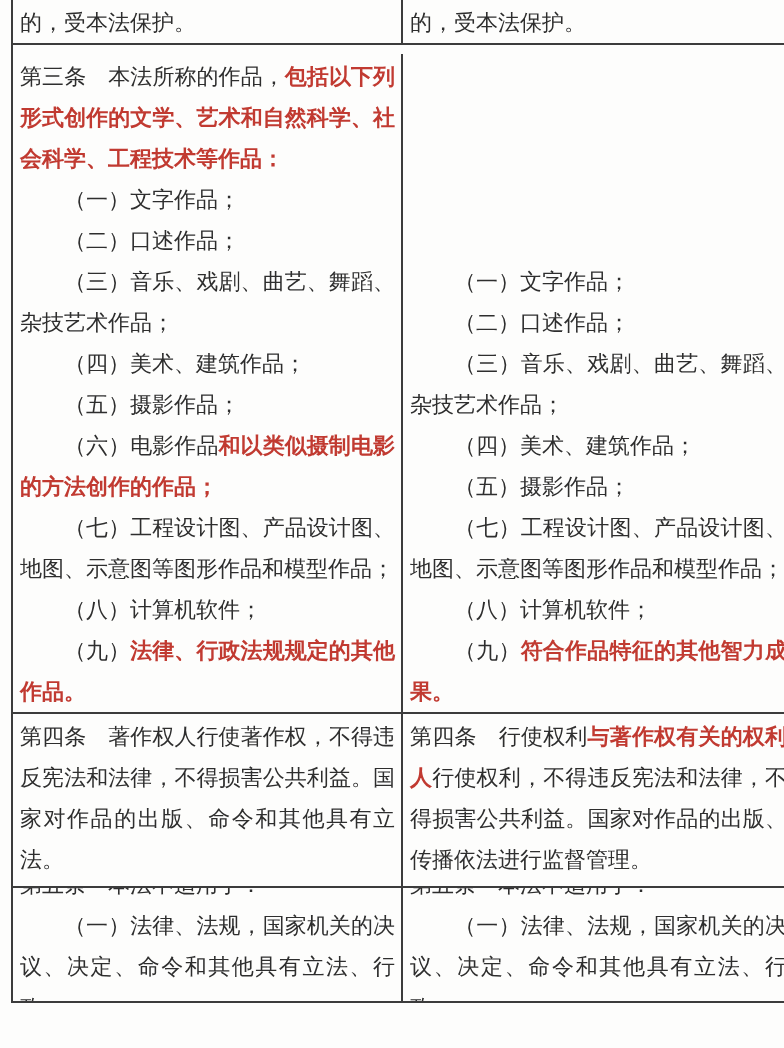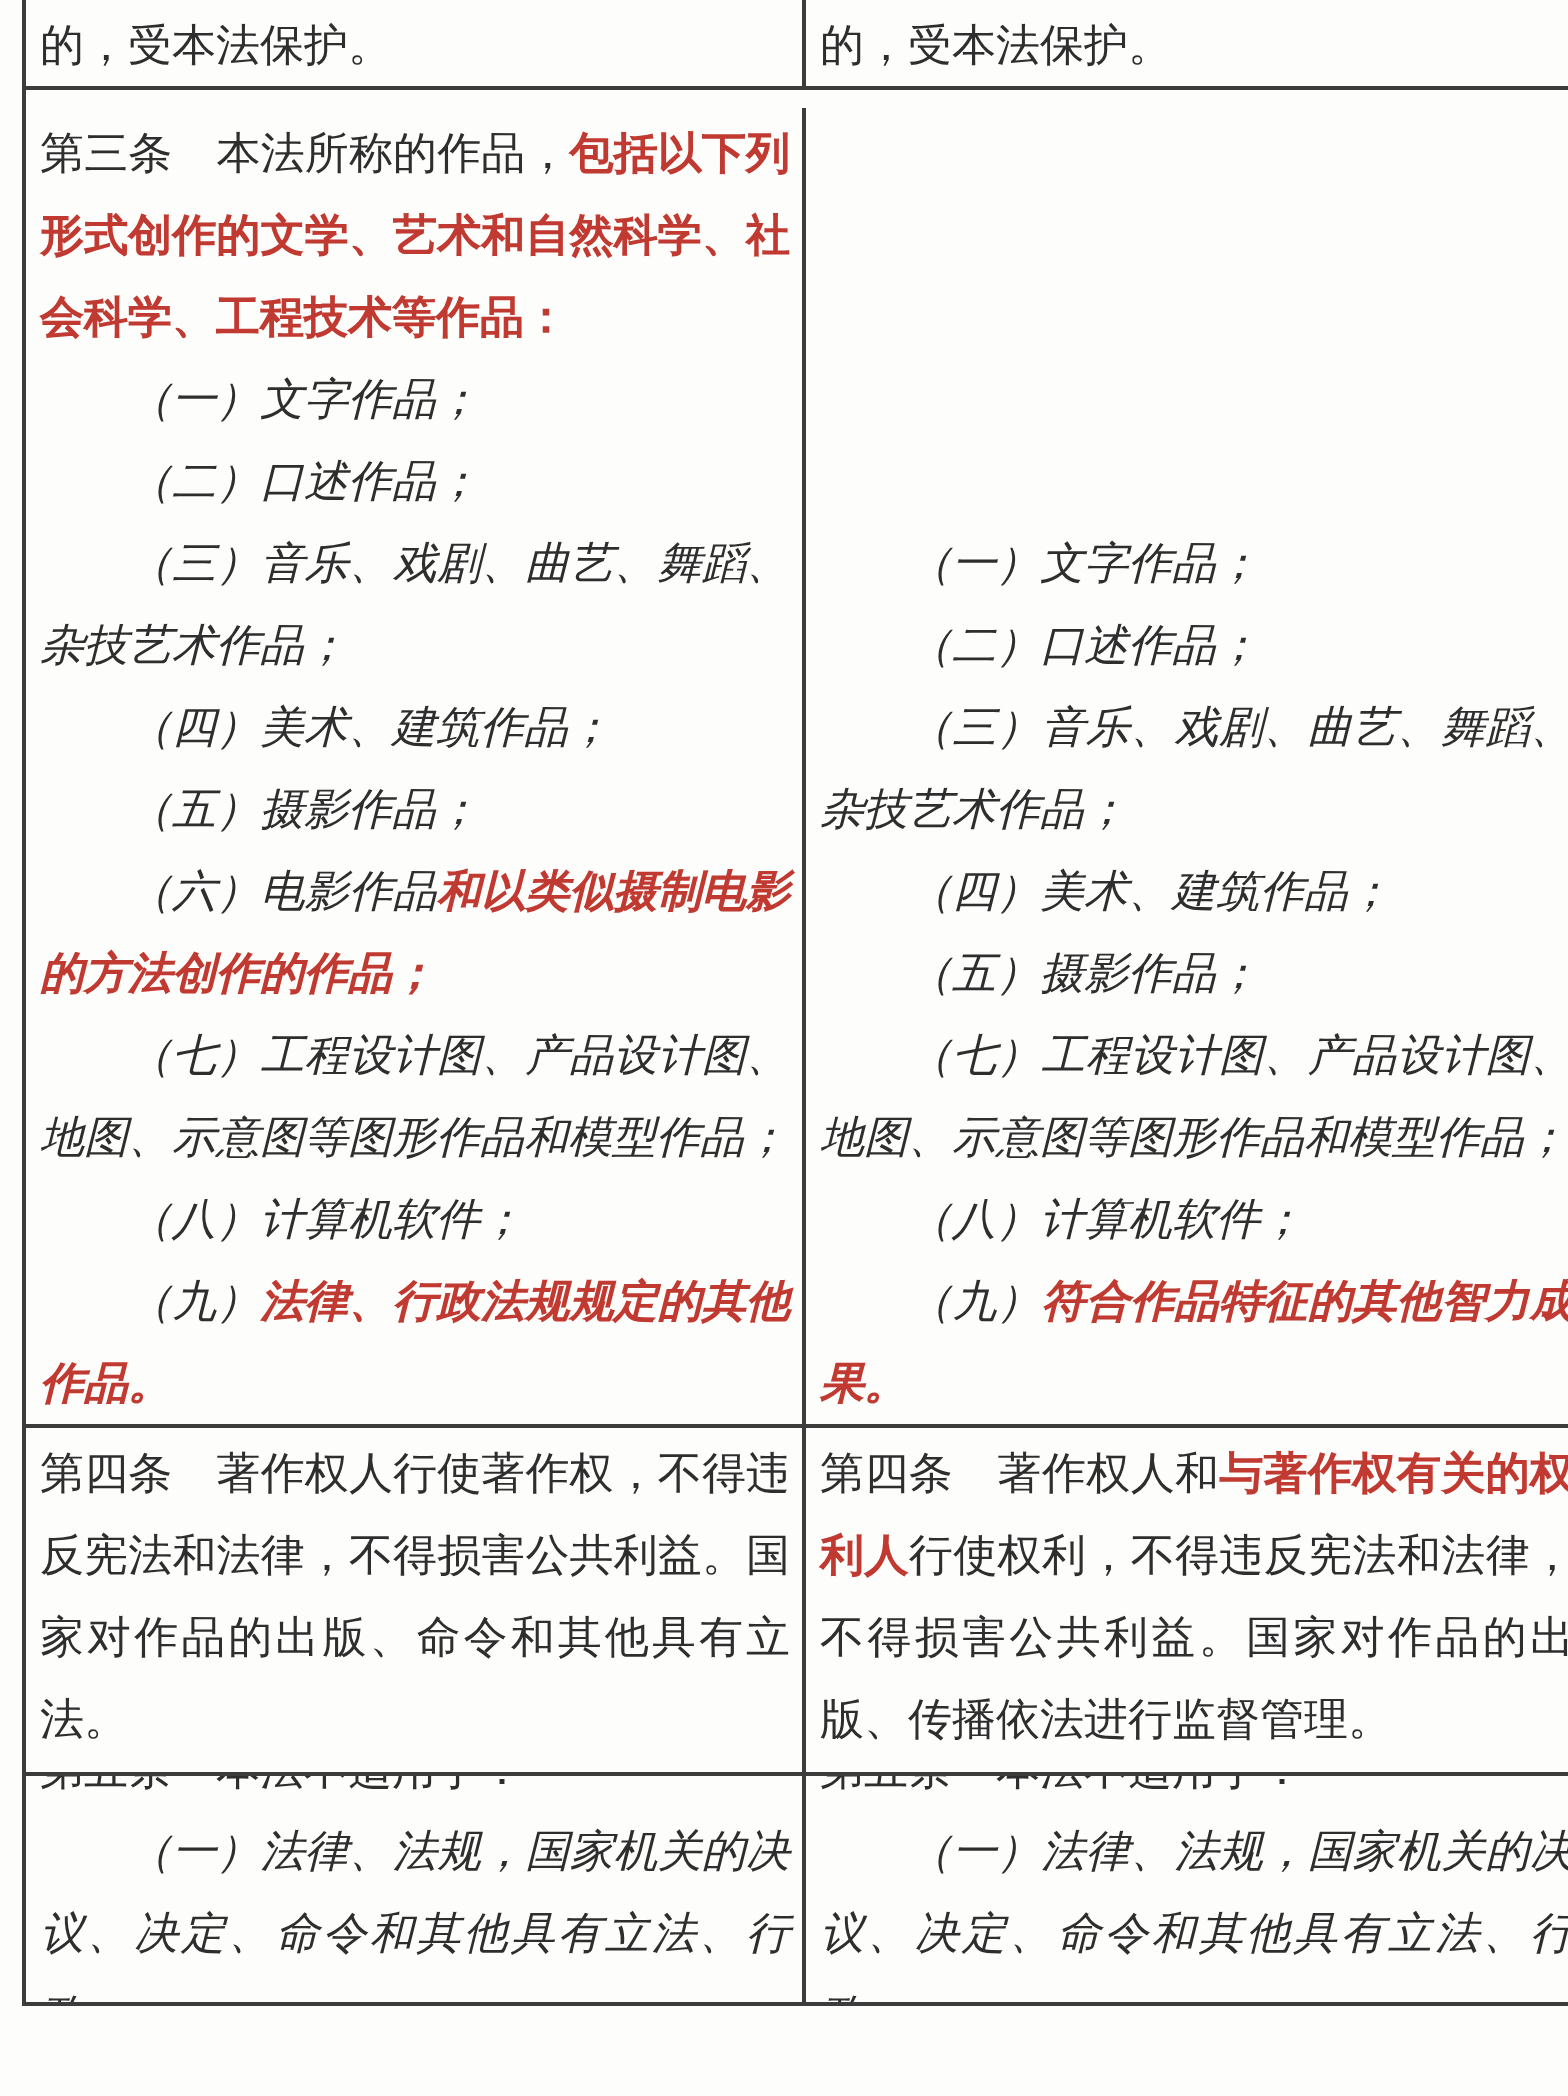--- a/index.html
+++ b/index.html
@@ -37,21 +37,21 @@
     overflow: hidden;
   }
   .cell.left { border-right: 2px solid var(--border, #3c3c3c); }
   .para {
     font-size: 22px;
     line-height: 41px;
     color: var(--ink, #2e2e2e);
     text-align: justify;
     letter-spacing: 0;
   }
-  .para.indent { text-indent: 2em; font-style: italic; }
+  .para.indent { text-indent: 2em; }
   .run.red {
     color: var(--red, #c13a31);
     font-weight: 700;
   }
 </style>
 </head>
 <body>
 
 <div class="page">
   <div class="law-table" id="law-table">
@@ -85,21 +85,21 @@
           <p class="para indent"><span class="run">（七）工程设计图、产品设计图、地图、示意图等图形作品和模型作品；</span></p>
           <p class="para indent"><span class="run">（八）计算机软件；</span></p>
           <p class="para indent"><span class="run">（九）</span><span class="run red">符合作品特征的其他智力成果。</span></p>
         </div>
       </div>
       <div class="row row-2">
         <div class="cell left">
           <p class="para"><span class="run">第四条　著作权人行使著作权，不得违反宪法和法律，不得损害公共利益。国家对作品的出版、命令和其他具有立法。</span></p>
         </div>
         <div class="cell right">
-          <p class="para"><span class="run">第四条　著作权人和</span><span class="run red">与著作权有关的权利人</span><span class="run">行使权利，不得违反宪法和法律，不得损害公共利益。国家对作品的出版、传播依法进行监督管理。</span></p>
+          <p class="para"><span class="run">第四条　行使权利</span><span class="run red">与著作权有关的权利人</span><span class="run">行使权利，不得违反宪法和法律，不得损害公共利益。国家对作品的出版、传播依法进行监督管理。</span></p>
         </div>
       </div>
       <div class="row row-3">
         <div class="cell left">
           <p class="para"><span class="run">第五条　本法不适用于：</span></p>
           <p class="para indent"><span class="run">（一）法律、法规，国家机关的决议、决定、命令和其他具有立法、行政、</span></p>
         </div>
         <div class="cell right">
           <p class="para"><span class="run">第五条　本法不适用于：</span></p>
           <p class="para indent"><span class="run">（一）法律、法规，国家机关的决议、决定、命令和其他具有立法、行政、</span></p>

